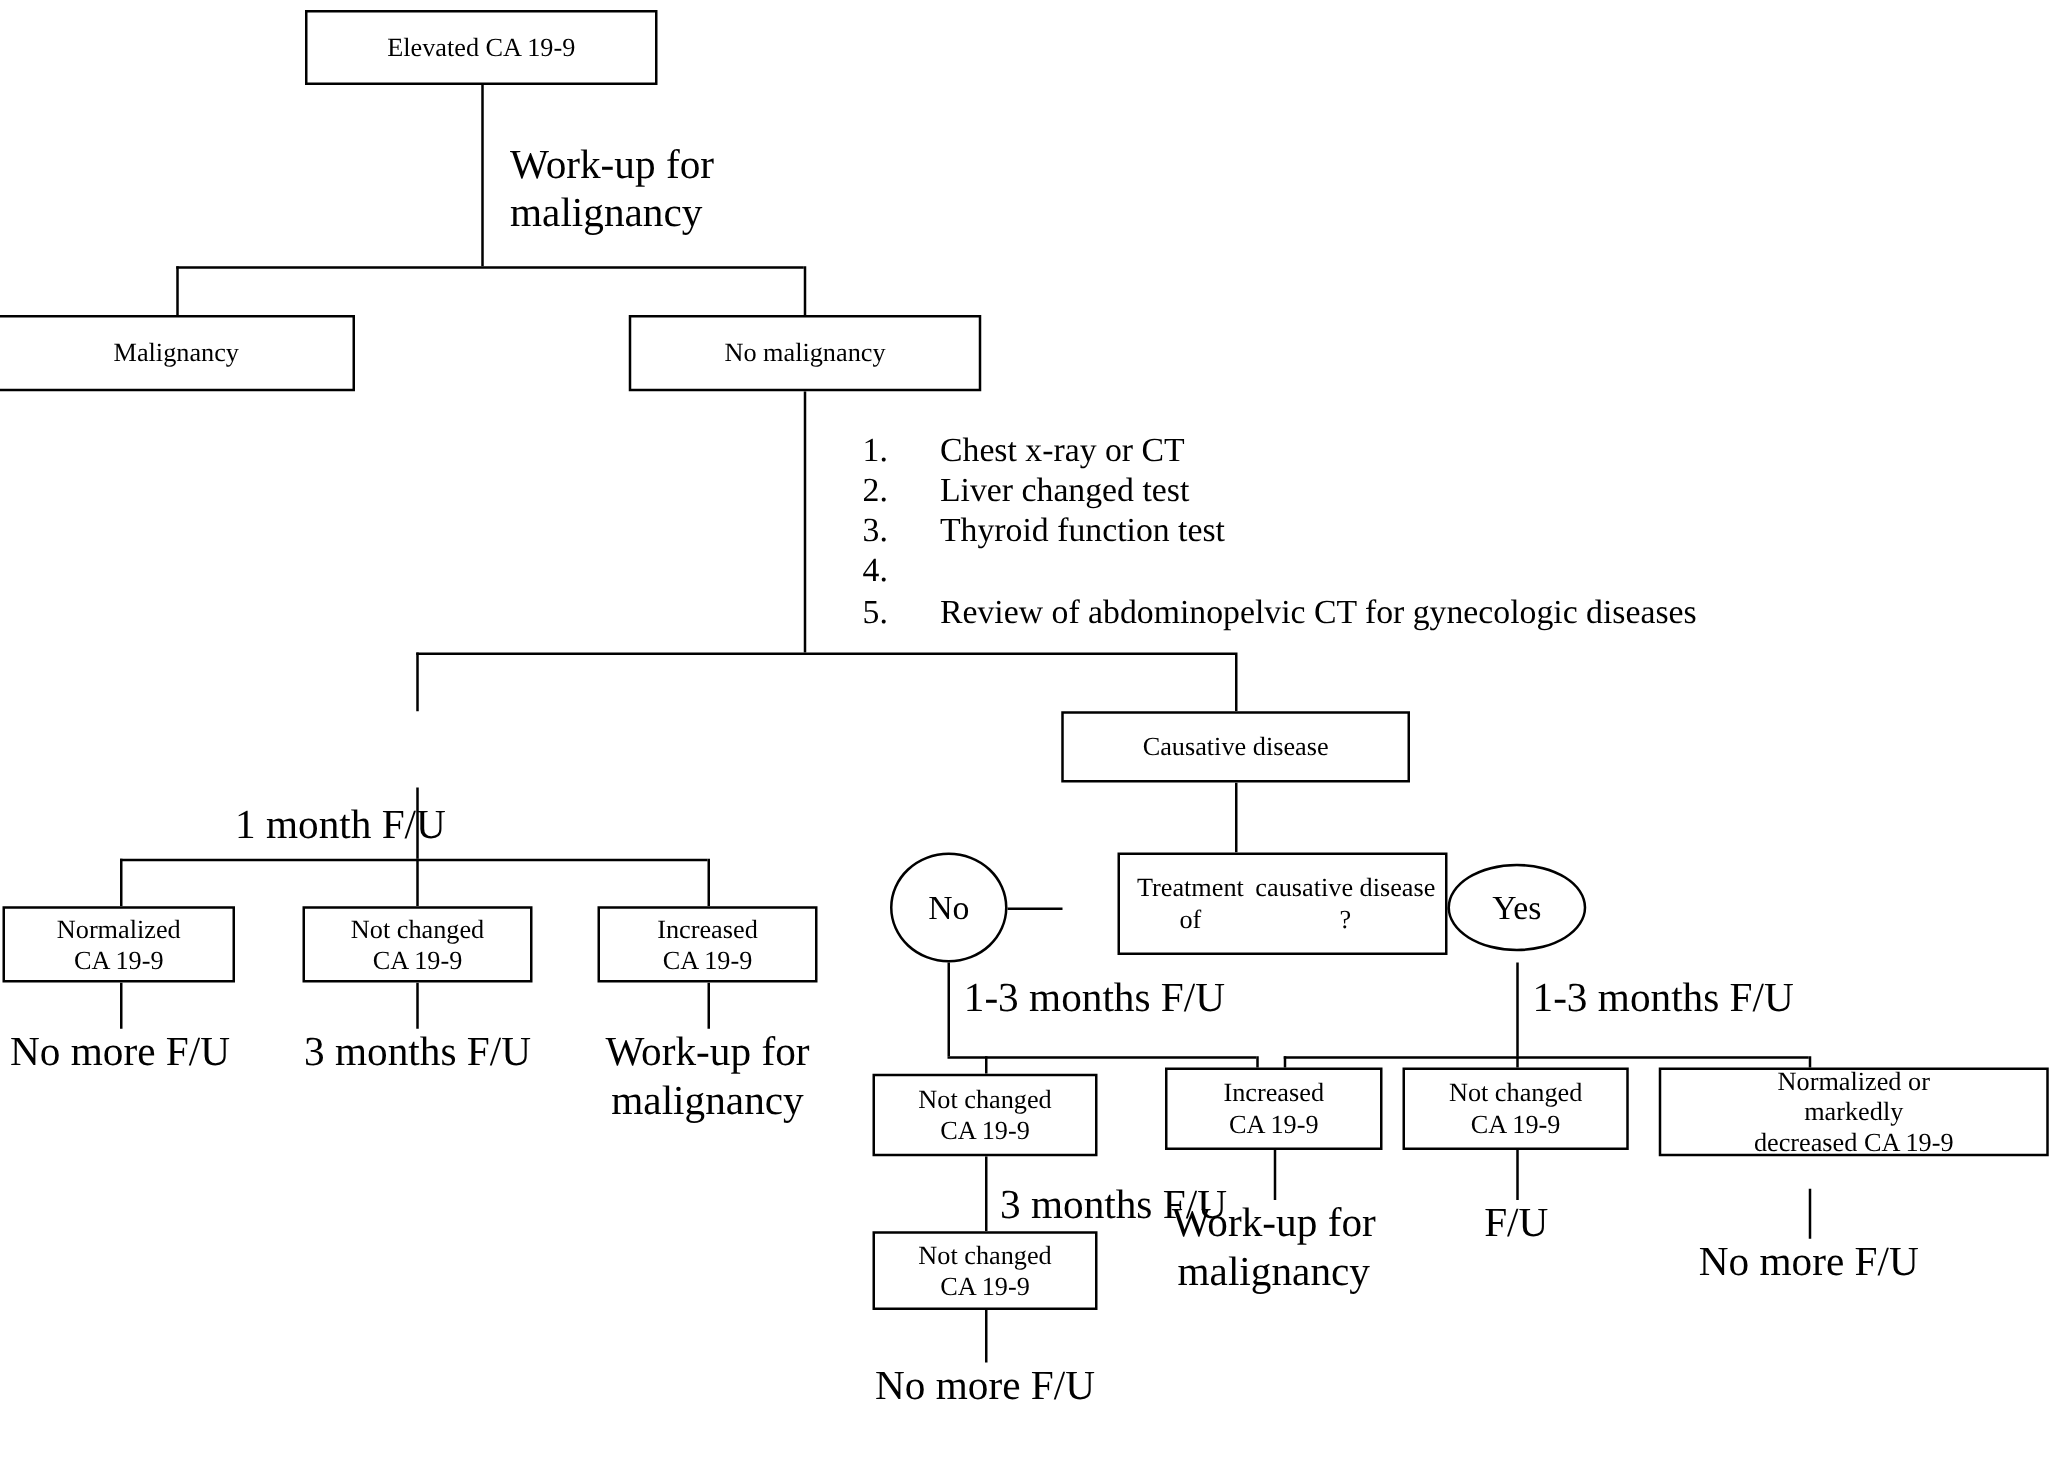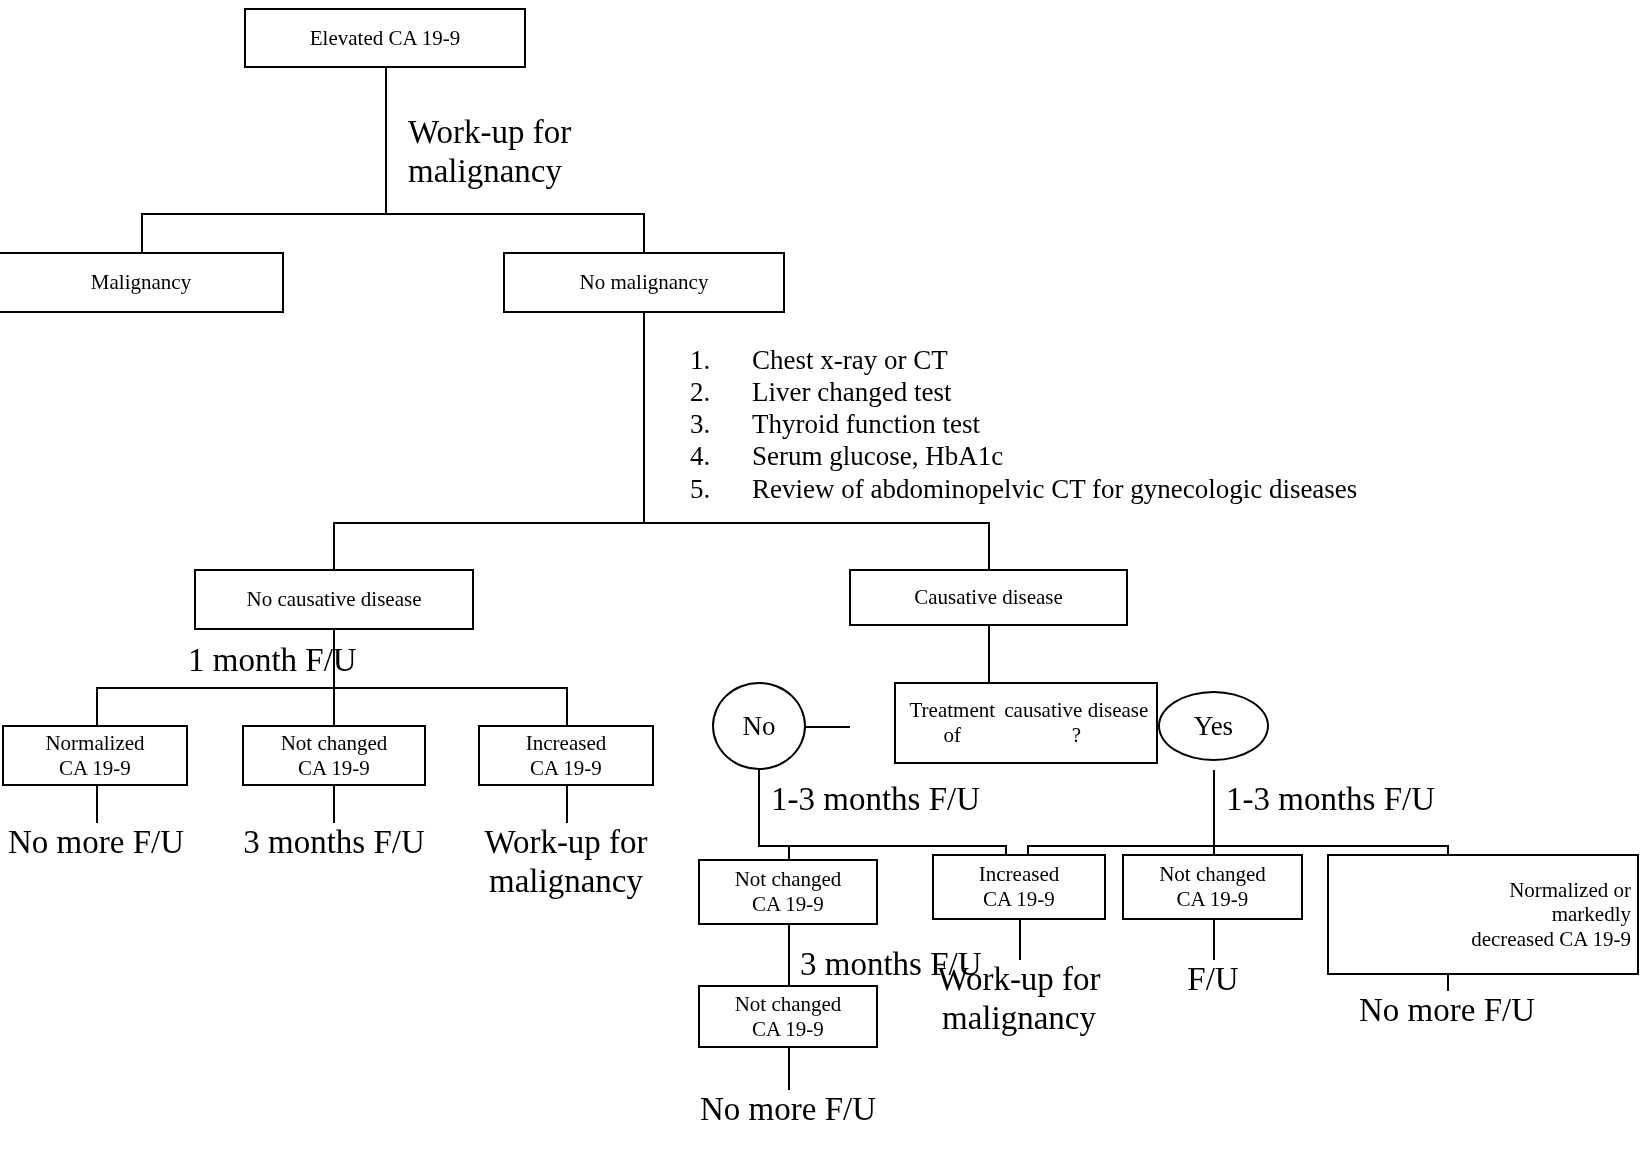--- a/index.html
+++ b/index.html
@@ -144,23 +144,20 @@
   </div>
 
   <div class="node" style="left:-2px; top:252px; width:286px; height:61px;">
     <span>Malignancy</span>
   </div>
 
   <div class="node" style="left:503px; top:252px; width:282px; height:61px;">
     <span>No malignancy</span>
   </div>
 
-  <div class="node" style="left:194px; top:569px; width:280px; height:61px;">
-    <span>No causative disease</span>
-  </div>
 
   <div class="node" style="left:849px; top:569px; width:279px; height:57px;">
     <span>Causative disease</span>
   </div>
 
   <div class="node" style="left:850px; top:682px; width:264px; height:82px; flex-direction:row;margin-left:44px;">
     <span>Treatment of</span>
     <span>causative disease ?</span>
   </div>
 
@@ -200,21 +197,21 @@
   <div class="node" style="left:698px; top:985px; width:180px; height:63px; flex-direction:column;">
     <span>Not changed</span>
     <span>CA 19-9</span>
   </div>
 
   <div class="node" style="left:1122px; top:854px; width:181px; height:66px; flex-direction:column;">
     <span>Not changed</span>
     <span>CA 19-9</span>
   </div>
 
-  <div class="node" style="left:1327px; top:854px; width:312px; height:121px; flex-direction:column;align-items:flex-end;">
+  <div class="node" style="left:1327px; top:854px; width:312px; height:71px; flex-direction:column;">
     <span>Normalized or</span>
     <span>markedly</span>
     <span>decreased CA 19-9</span>
   </div>
 
   <div class="label left" style="left:408px; top:113px;"><span>Work-up for</span><br><span>malignancy</span></div>
 
   <div class="label left" style="left:188px; top:641px;"><span>1 month F/U</span></div>
 
   <div class="label center" style="left:0px; top:823px; width:192px;"><span>No more F/U</span></div>
@@ -245,21 +242,20 @@
     <div class="row">
       <span class="num">2.</span>
       <span>Liver changed test</span>
     </div>
     <div class="row">
       <span class="num">3.</span>
       <span>Thyroid function test</span>
     </div>
     <div class="row">
       <span class="num">4.</span>
-      <span>Serum glucose, HbA1c</span>
     </div>
     <div class="row">
       <span class="num">5.</span>
       <span>Review of abdominopelvic CT for gynecologic diseases</span>
     </div>
   </div>
 
 </div>
 
 </body></html>

